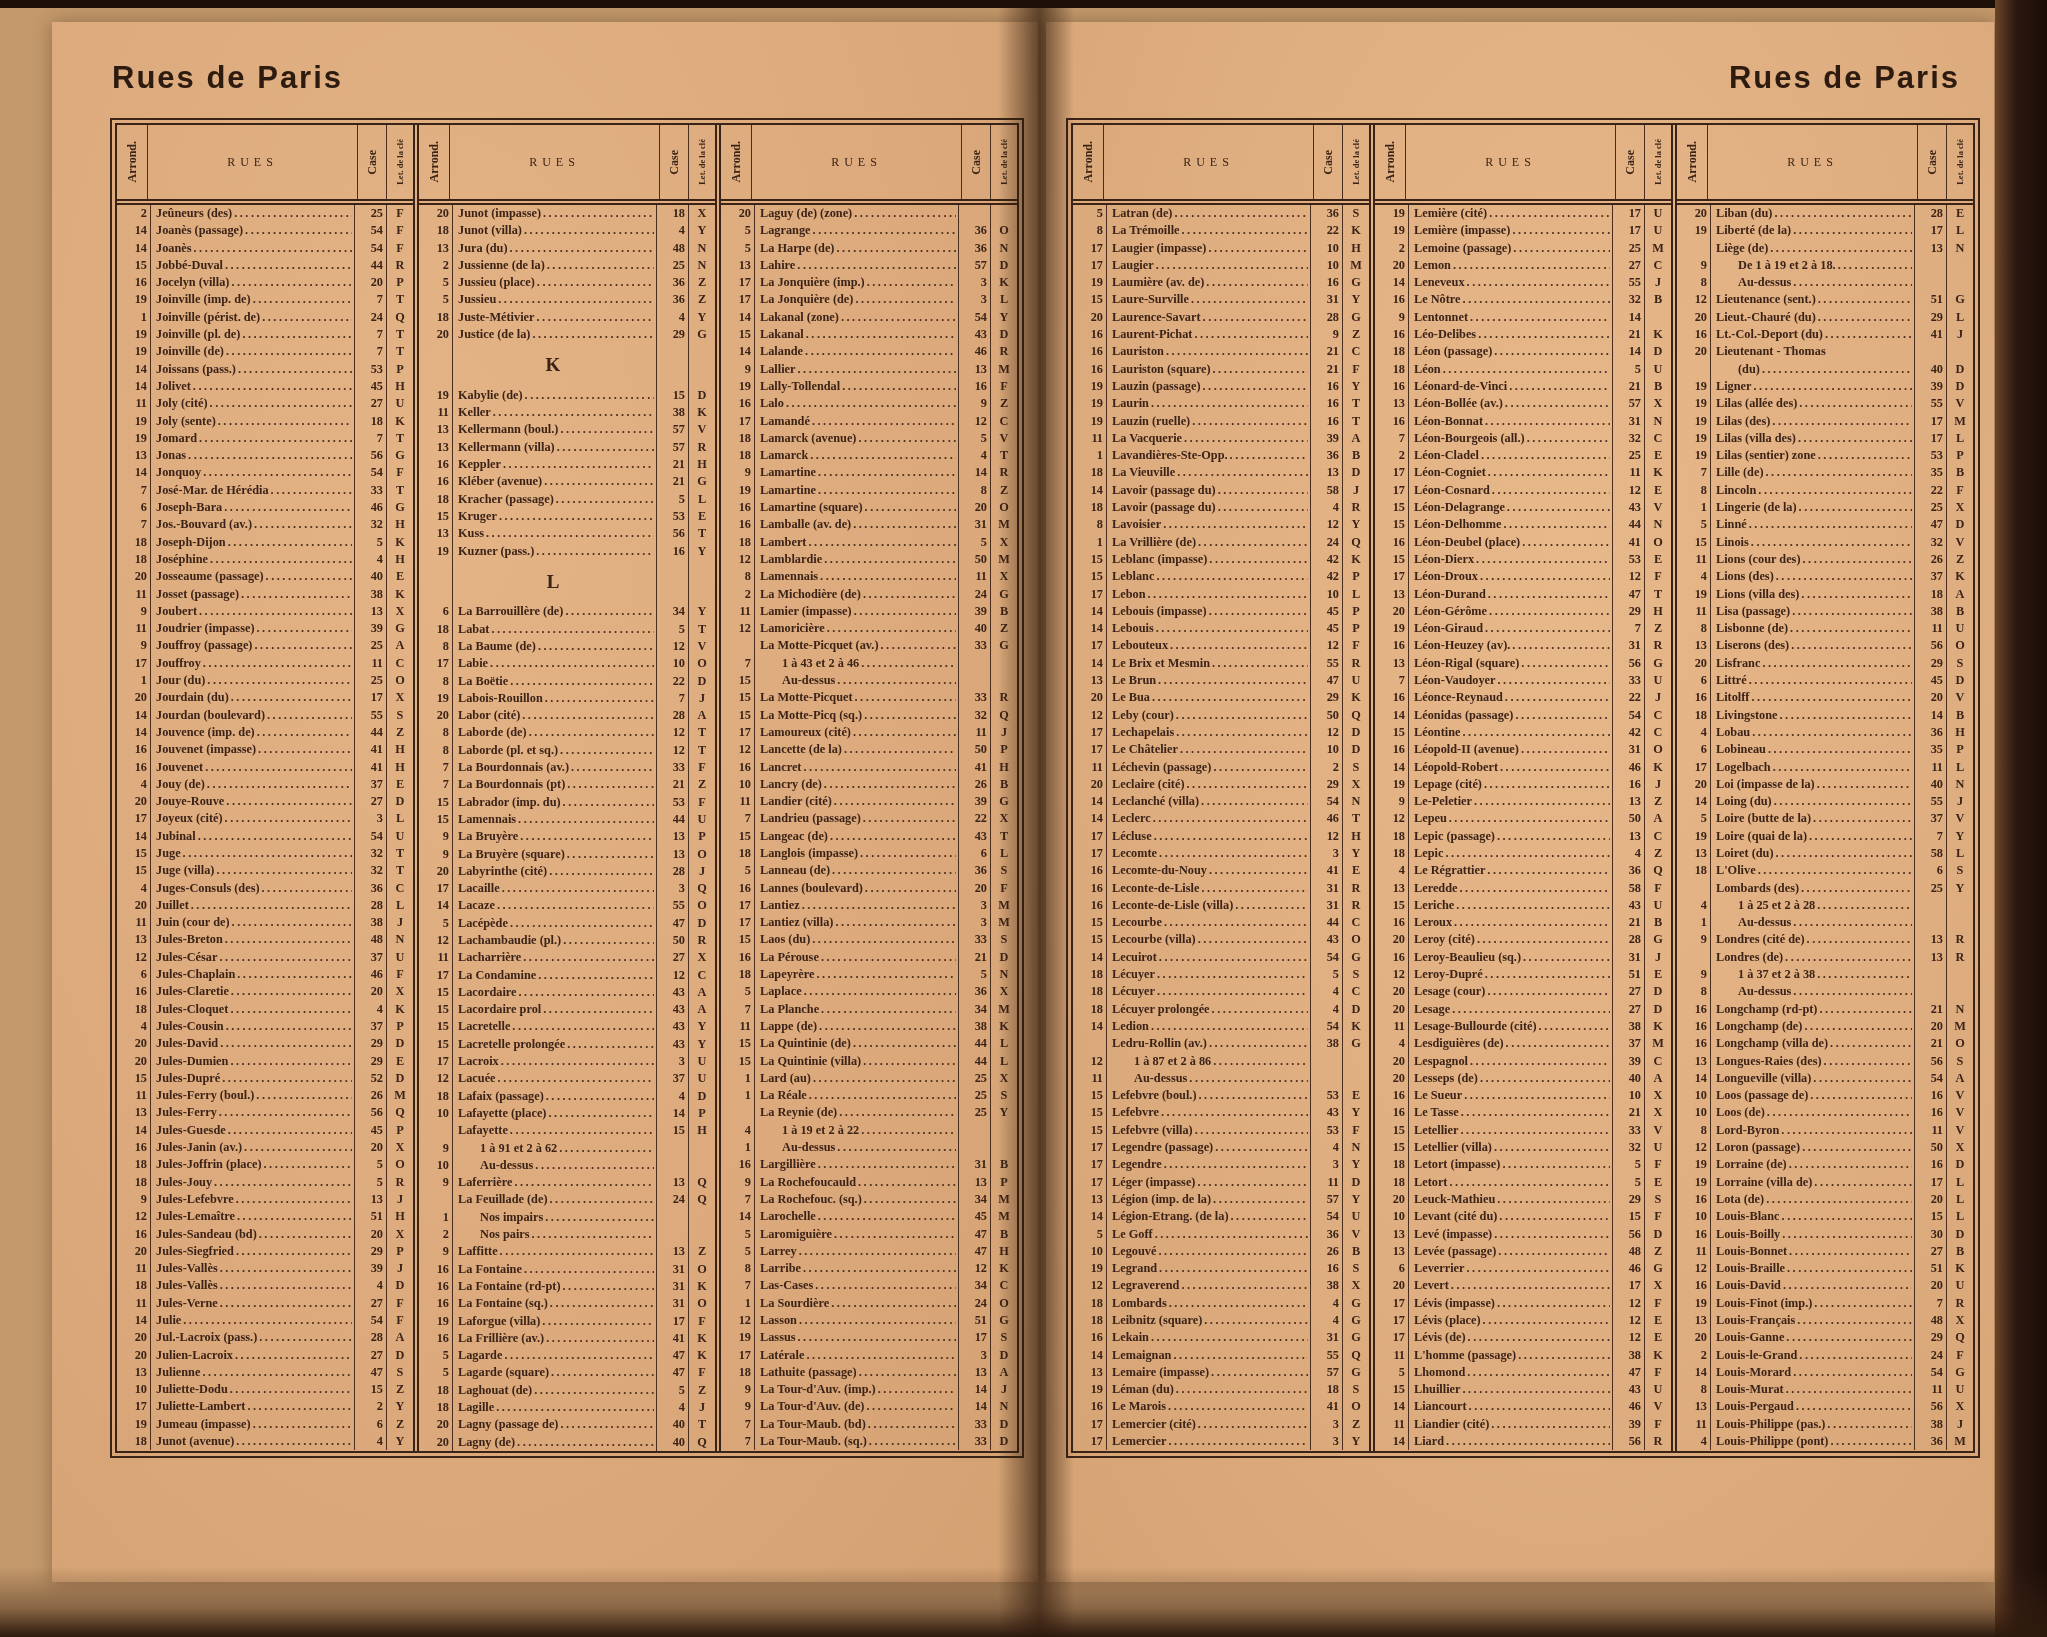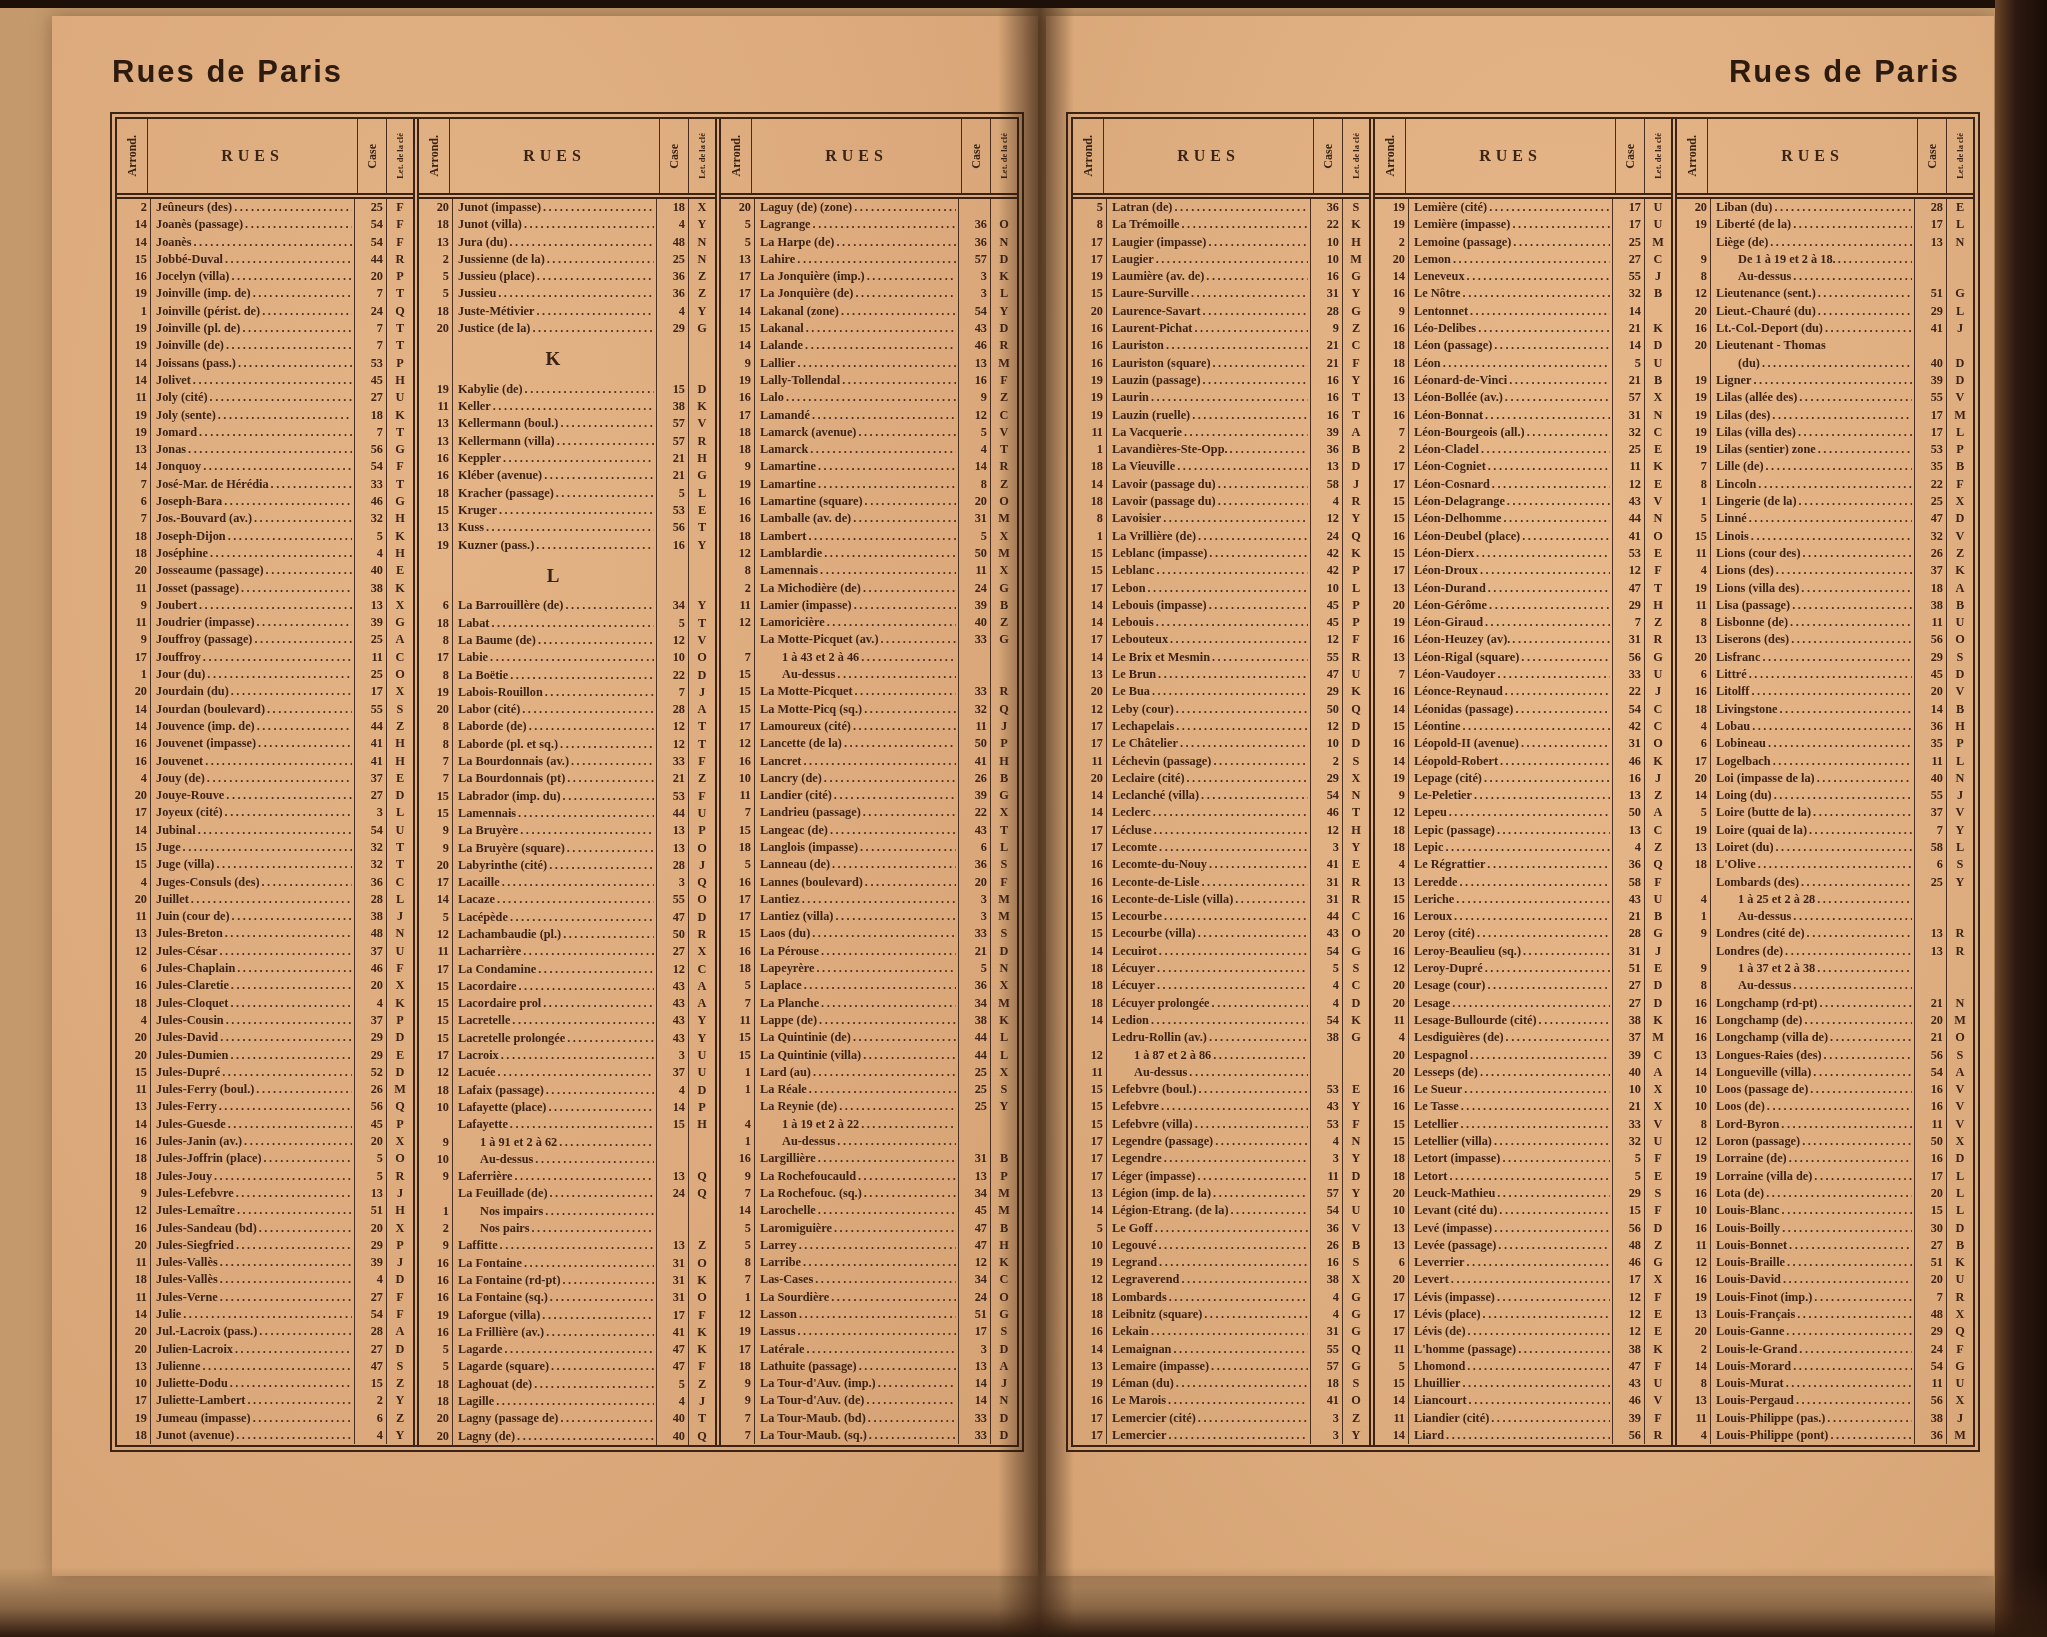--- a/index.html
+++ b/index.html
@@ -8,21 +8,21 @@
     background:#c49a6c;
     font-family:"Liberation Serif","DejaVu Serif",serif;
   }
   .edge-top{position:absolute;left:0;top:0;width:100%;height:8px;background:#1d1009;}
   .edge-right{position:absolute;right:0;top:0;width:52px;height:100%;
     background:linear-gradient(to right,#6b4527,#2c1810 40%,#190d06);}
   .edge-bottom{position:absolute;left:0;bottom:0;width:100%;height:70px;
     background:linear-gradient(to bottom,rgba(60,33,18,0) 0%,rgba(60,33,18,.45) 60%,#2e1a0d 100%);}
   .gutter{position:absolute;left:998px;top:0;width:76px;height:100%;
     background:linear-gradient(to right,rgba(43,22,9,0),rgba(43,22,9,.55) 45%,rgba(43,22,9,.65) 55%,rgba(43,22,9,0));}
-  .page{position:absolute;top:16px;height:1560px;}
+  .page{position:absolute;top:22px;height:1560px;}
   .page-left{left:52px;width:986px;
     background:radial-gradient(ellipse at 40% 30%,#e4b486 0%,#dcaa7c 55%,#d2a071 100%);
     box-shadow:0 0 18px rgba(50,25,10,.35);}
   .page-right{left:1046px;width:948px;
     background:radial-gradient(ellipse at 55% 35%,#e7b88a 0%,#dfae80 55%,#d4a273 100%);
     box-shadow:0 0 18px rgba(50,25,10,.35);}
   .title{
     position:absolute;top:38px;margin:0;
     font-family:"Liberation Sans","DejaVu Sans",sans-serif;
     font-size:31px;font-weight:bold;color:#2e1b10;letter-spacing:2px;
@@ -33,21 +33,21 @@
     position:absolute;top:96px;display:flex;
     border:7px double #3b2415;
   }
   .ptable-left{left:58px;width:900px;}
   .ptable-right{left:20px;width:900px;}
   .colgroup{flex:1;min-width:0;}
   .colgroup + .colgroup{border-left:6px double #3b2415;}
   .colhead{display:flex;height:74px;border-bottom:6px double #3b2415;color:#3b2415;}
   .ha{width:30px;border-right:1px solid #4a2e1d;display:flex;align-items:center;justify-content:center;}
   .hr{flex:1;display:flex;align-items:center;justify-content:center;
-      font-size:16px;font-weight:bold;letter-spacing:5px;color:#3b2415;}
+      font-size:12px;font-weight:normal;letter-spacing:5px;color:#3b2415;}
   .hc{width:28px;border-left:1px solid #4a2e1d;display:flex;align-items:center;justify-content:center;}
   .hl{width:26px;border-left:1px solid #4a2e1d;display:flex;align-items:center;justify-content:center;}
   .vert{writing-mode:vertical-rl;transform:rotate(180deg);
         font-size:12px;font-weight:bold;white-space:nowrap;}
   .vert.small{font-size:8.5px;}
   .rows{height:1246px;overflow:hidden;}
   .row{display:flex;height:17.3px;line-height:17.3px;font-size:12.3px;
        font-weight:bold;color:#3c2318;}
   .row .a{width:30px;text-align:right;padding-right:3px;border-right:1px solid #4a2e1d;flex:none;}
   .row .nm{flex:1;display:flex;min-width:0;padding-left:5px;overflow:hidden;}

